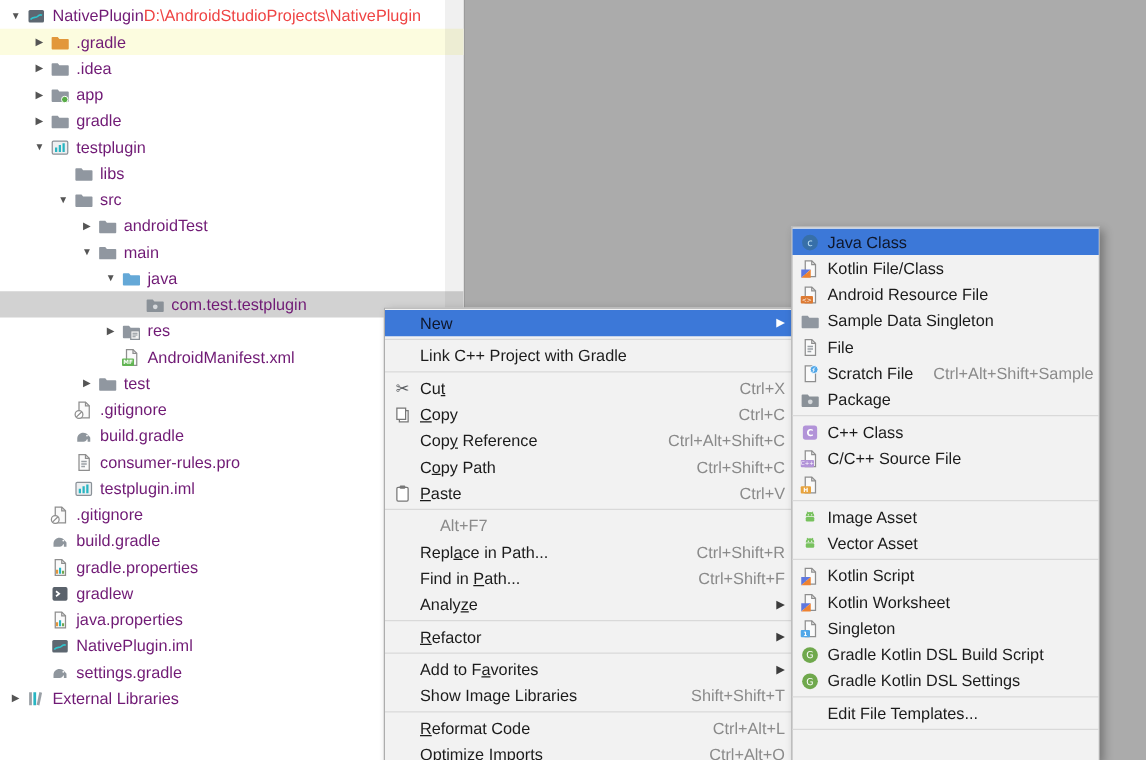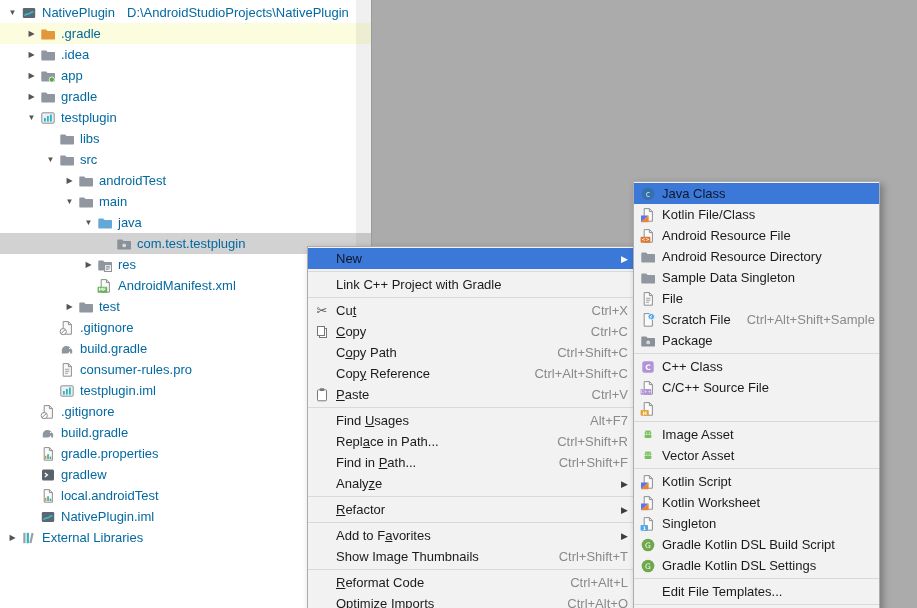--- a/index.html
+++ b/index.html
@@ -15,22 +15,22 @@
     background:#ffffff;border-right:1px solid #9b9b9b;overflow:hidden;
     padding-top:2px;box-sizing:border-box;z-index:1;
   }
   .tree-row{display:flex;align-items:center;height:21px;white-space:nowrap}
   .tree-row.mod{background:var(--row-mod,#FCFCDF)}
   .tree-row.sel{background:var(--row-sel,#D2D2D2)}
   .indent{flex:0 0 auto;height:1px}
   .chev{flex:0 0 17px;width:17px;text-align:center;font-size:8px;color:#555;line-height:21px}
   .ticon{flex:0 0 16px;width:16px;height:16px;margin-right:5px}
   .ticon svg{width:16px;height:16px;display:block}
-  .tlabel{color:#0369a1}
-  .tpath{color:#0369a1;margin-left:12px}
+  .tlabel{color:#701a75}
+  .tpath{color:#ef4444;}
   #scroll-strip{position:absolute;right:0;top:0;width:15px;height:608px;background:rgba(110,110,110,0.10)}
   
   .menu{
     position:absolute;background:#F2F2F2;border:1px solid #ADADAD;
     box-shadow:3px 3px 7px rgba(0,0,0,0.30);padding:1px 0;box-sizing:border-box;
   }
   #context-menu{left:307px;top:246px;width:330px;z-index:2}
   #new-submenu{left:633px;top:181px;width:247px;z-index:3}
   .menu-row{display:flex;align-items:center;height:21px;padding:0 8px 0 6px}
   .menu-row.sel{background:var(--sel-blue,#3C78D8)}
@@ -315,32 +315,43 @@
         <span class="chev"></span>
         <span class="ticon">
           <svg viewBox="0 0 16 16" xmlns="http://www.w3.org/2000/svg">
             <path d="M4.2 1.6h5.2l3 3v9.6H4.2z" fill="#FAFAFA" stroke="#8E8E8E"></path>
             <path d="M9.4 1.6v3h3" fill="none" stroke="#8E8E8E"></path>
             <rect x="4.8" y="9.8" width="1.7" height="3.2" fill="#E2973B"></rect>
             <rect x="7.2" y="8.2" width="1.7" height="4.8" fill="#28B5C2"></rect>
             <rect x="9.6" y="10.6" width="1.7" height="2.4" fill="#6FA84C"></rect>
           </svg>
         </span>
-        <span class="tlabel">local.androidTest</span>
+        <span class="tlabel">java.properties</span>
       </div>
       <div class="tree-row">
         <span class="indent" style="width: 23px;"></span>
         <span class="chev"></span>
         <span class="ticon">
           <svg viewBox="0 0 16 16" xmlns="http://www.w3.org/2000/svg">
             <rect x="1.8" y="3" width="12.4" height="10" rx="1.2" fill="#5D6771"></rect>
             <path d="M3.4 10.6c2.2-2.6 4.1-.9 5.6-2.4 1.2-1.2 2.6-1.5 3.6-1" stroke="#30C5CE" fill="none" stroke-width="1.4"></path>
           </svg>
         </span>
         <span class="tlabel">NativePlugin.iml</span>
+      </div>
+      <div class="tree-row">
+        <span class="indent" style="width: 23px;"></span>
+        <span class="chev"></span>
+        <span class="ticon">
+          <svg viewBox="0 0 16 16" xmlns="http://www.w3.org/2000/svg">
+            <path d="M2.8 12.4V9.8c0-2.7 2.1-4.7 4.8-4.7 2 0 3.2.9 4 2.1.5.8 1.6 1 1.6 2.2v3h-2.1v-2h-.6c-.4 1.1-1.2 2-2.7 2H5z" fill="#8F969D"></path>
+            <circle cx="10.6" cy="7.4" r="0.7" fill="#fff"></circle>
+          </svg>
+        </span>
+        <span class="tlabel">settings.gradle</span>
       </div>
       <div class="tree-row">
         <span class="indent" style="width: 4px;"></span>
         <span class="chev">▶</span>
         <span class="ticon">
           <svg viewBox="0 0 16 16" xmlns="http://www.w3.org/2000/svg">
             <rect x="2.3" y="2.8" width="2.2" height="10.4" fill="#9AA0A6"></rect>
             <rect x="5.7" y="2.8" width="2.2" height="10.4" fill="#28B5C2"></rect>
             <rect x="9.4" y="2.8" width="2.2" height="10.4" transform="rotate(12 10.5 8)" fill="#9AA0A6"></rect>
           </svg>
@@ -377,42 +388,41 @@
         <svg viewBox="0 0 16 16" xmlns="http://www.w3.org/2000/svg">
           <rect x="5.5" y="4.5" width="7" height="9" fill="#fff" stroke="#777"></rect>
           <rect x="3.5" y="2.5" width="7" height="9" fill="#fff" stroke="#777"></rect>
         </svg>
       </span>
       <span class="mlabel"><u>C</u>opy</span>
       <span class="shortcut">Ctrl+C</span>
     </div>
     <div class="menu-row">
       <span class="micon"></span>
+      <span class="mlabel">Cop<u>y</u> Reference</span>
+      <span class="shortcut">Ctrl+Alt+Shift+C</span>
+    </div>
+    <div class="menu-row">
+      <span class="micon"></span>
       <span class="mlabel">C<u>o</u>py Path</span>
       <span class="shortcut">Ctrl+Shift+C</span>
     </div>
     <div class="menu-row">
-      <span class="micon"></span>
-      <span class="mlabel">Cop<u>y</u> Reference</span>
-      <span class="shortcut">Ctrl+Alt+Shift+C</span>
-    </div>
-    <div class="menu-row">
       <span class="micon">
         <svg viewBox="0 0 16 16" xmlns="http://www.w3.org/2000/svg">
           <rect x="3.5" y="2.8" width="9" height="11" rx="1" fill="#fff" stroke="#777"></rect>
           <rect x="5.8" y="1.3" width="4.4" height="2.6" rx="0.7" fill="#777"></rect>
         </svg>
       </span>
       <span class="mlabel"><u>P</u>aste</span>
       <span class="shortcut">Ctrl+V</span>
     </div>
     <div class="menu-sep"></div>
     <div class="menu-row">
       <span class="micon"></span>
-      <span class="mlabel">Find <u>U</u>sages</span>
       <span class="shortcut">Alt+F7</span>
     </div>
     <div class="menu-row">
       <span class="micon"></span>
       <span class="mlabel">Repl<u>a</u>ce in Path...</span>
       <span class="shortcut">Ctrl+Shift+R</span>
     </div>
     <div class="menu-row">
       <span class="micon"></span>
       <span class="mlabel">Find in <u>P</u>ath...</span>
@@ -430,22 +440,22 @@
       <span class="arrow">▶</span>
     </div>
     <div class="menu-sep"></div>
     <div class="menu-row">
       <span class="micon"></span>
       <span class="mlabel">Add to F<u>a</u>vorites</span>
       <span class="arrow">▶</span>
     </div>
     <div class="menu-row">
       <span class="micon"></span>
-      <span class="mlabel">Show Image Thumbnails</span>
-      <span class="shortcut">Ctrl+Shift+T</span>
+      <span class="mlabel">Show Image Libraries</span>
+      <span class="shortcut">Shift+Shift+T</span>
     </div>
     <div class="menu-sep"></div>
     <div class="menu-row">
       <span class="micon"></span>
       <span class="mlabel"><u>R</u>eformat Code</span>
       <span class="shortcut">Ctrl+Alt+L</span>
     </div>
     <div class="menu-row">
       <span class="micon"></span>
       <span class="mlabel">Optimi<u>z</u>e Imports</span>
@@ -476,28 +486,20 @@
     <div class="menu-row">
       <span class="micon">
         <svg viewBox="0 0 16 16" xmlns="http://www.w3.org/2000/svg">
           <path d="M4.2 1.6h5.2l3 3v9.6H4.2z" fill="#FAFAFA" stroke="#8E8E8E"></path>
           <path d="M9.4 1.6v3h3" fill="none" stroke="#8E8E8E"></path>
           <rect x="0.6" y="8.8" width="9.8" height="6" rx="0.8" fill="#DD7A33"></rect>
           <text x="5.5" y="13.4" font-size="4.8" fill="#fff" text-anchor="middle" font-weight="normal" font-family="DejaVu Sans, sans-serif">&lt;&gt;</text>
         </svg>
       </span>
       <span class="mlabel">Android Resource File</span>
-    </div>
-    <div class="menu-row">
-      <span class="micon">
-        <svg viewBox="0 0 16 16" xmlns="http://www.w3.org/2000/svg">
-          <path d="M1.3 4.2c0-.4.3-.7.7-.7h4.2l1.3 1.6h6.8c.4 0 .7.3.7.7v7c0 .4-.3.7-.7.7H2c-.4 0-.7-.3-.7-.7z" fill="#9097A0"></path>
-        </svg>
-      </span>
-      <span class="mlabel">Android Resource Directory</span>
     </div>
     <div class="menu-row">
       <span class="micon">
         <svg viewBox="0 0 16 16" xmlns="http://www.w3.org/2000/svg">
           <path d="M1.3 4.2c0-.4.3-.7.7-.7h4.2l1.3 1.6h6.8c.4 0 .7.3.7.7v7c0 .4-.3.7-.7.7H2c-.4 0-.7-.3-.7-.7z" fill="#9097A0"></path>
         </svg>
       </span>
       <span class="mlabel">Sample Data Singleton</span>
     </div>
     <div class="menu-row">

